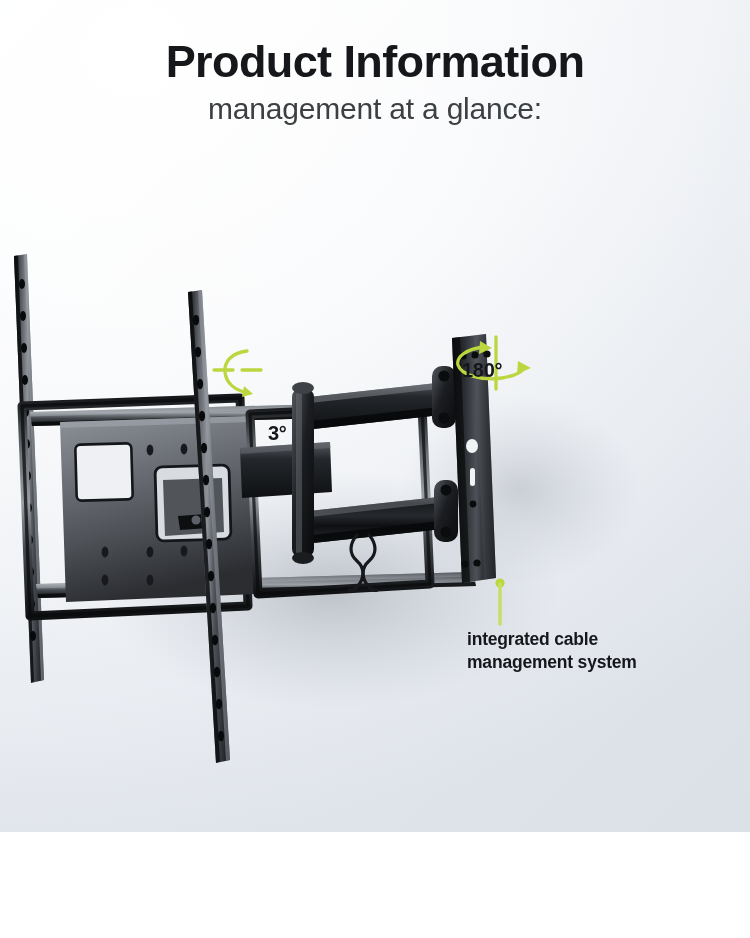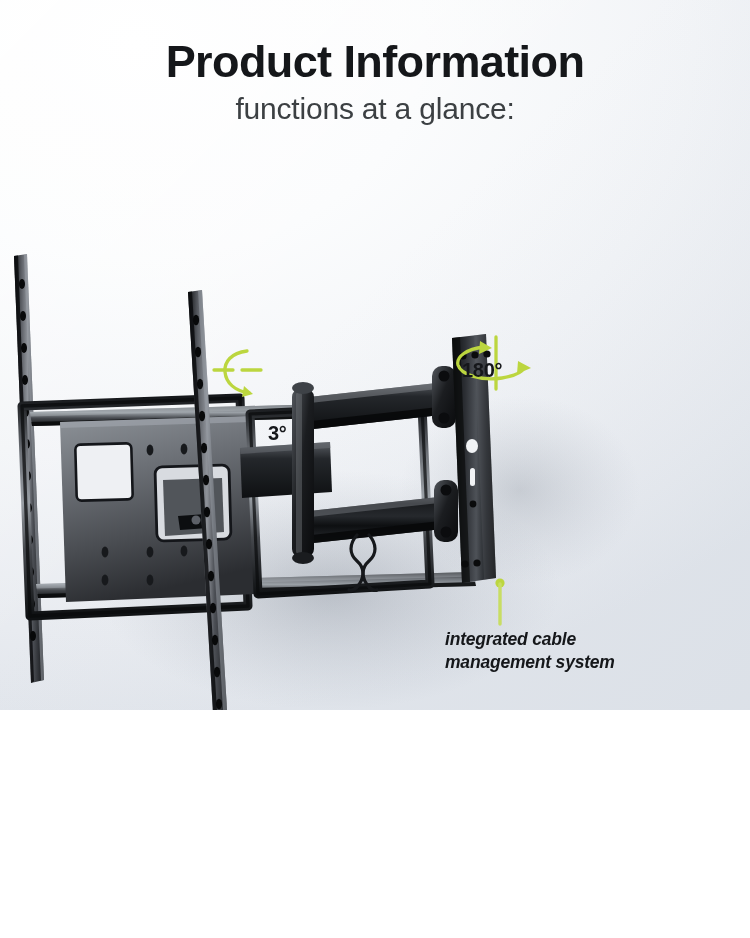--- a/index.html
+++ b/index.html
@@ -10,21 +10,21 @@
     width: 750px;
     height: 938px;
     font-family: "Liberation Sans", sans-serif;
     background: #ffffff;
     overflow: hidden;
   }
 
   #page {
     position: relative;
     width: 750px;
-    height: 710px;
+    height: 832px;
     overflow: hidden;
     background:
       radial-gradient(ellipse 120% 95% at 18% 6%, #ffffff 0%, #fbfcfd 32%, #f2f4f7 62%, #e8ebf0 88%, #e2e6ec 100%);
   }
   
   #page::after {
     content: "";
     position: absolute;
     inset: 0;
     pointer-events: none;
@@ -101,30 +101,29 @@
     z-index: 6;
   }
   .leader {
     position: absolute;
     left: 494px;
     top: 578px;
     z-index: 6;
   }
   .anno-cable {
     position: absolute;
-    left: 445px;
+    left: 467px;
     top: 628px;
     z-index: 6;
     font-size: 17.5px;
     font-weight: bold;
     color: #15171a;
     line-height: 1.32;
     letter-spacing: -0.2px;
     white-space: pre-line;
-    font-style: italic;
   }
 
   
   .logo {
     position: absolute;
     left: 48px;
     top: 872px;
     z-index: 7;
     display: flex;
     align-items: flex-end;
@@ -132,21 +131,21 @@
   }
   .logo svg { display: block; }
 </style>
 </head>
 <body>
 
 <div id="page">
 
   <div class="header">
     <h1 class="title">Product Information</h1>
-    <p class="subtitle">functions at a glance:</p>
+    <p class="subtitle">management at a glance:</p>
   </div>
 
   <div class="stage">
     <svg width="750" height="640" viewBox="0 0 750 640" xmlns="http://www.w3.org/2000/svg">
       <defs>
         <linearGradient id="metalV" x1="0" y1="0" x2="1" y2="0">
           <stop offset="0%" stop-color="#0e1012"></stop>
           <stop offset="22%" stop-color="#55585e"></stop>
           <stop offset="45%" stop-color="#8f939a"></stop>
           <stop offset="63%" stop-color="#4c4f55"></stop>

